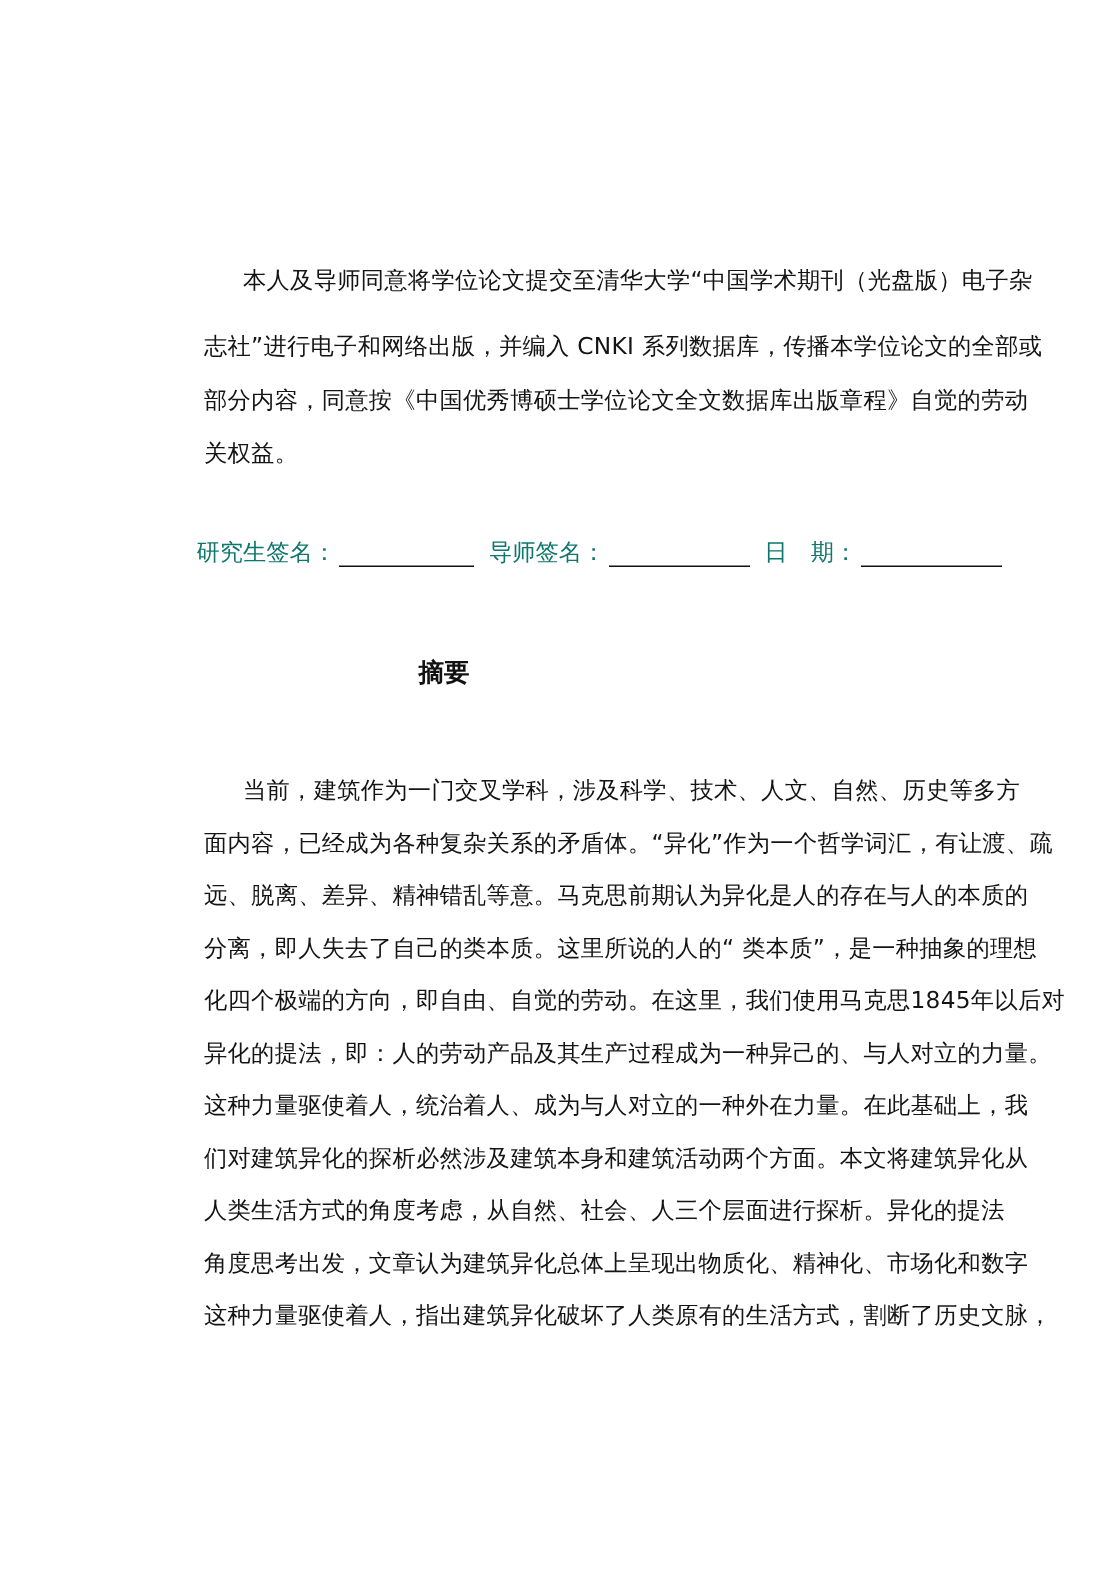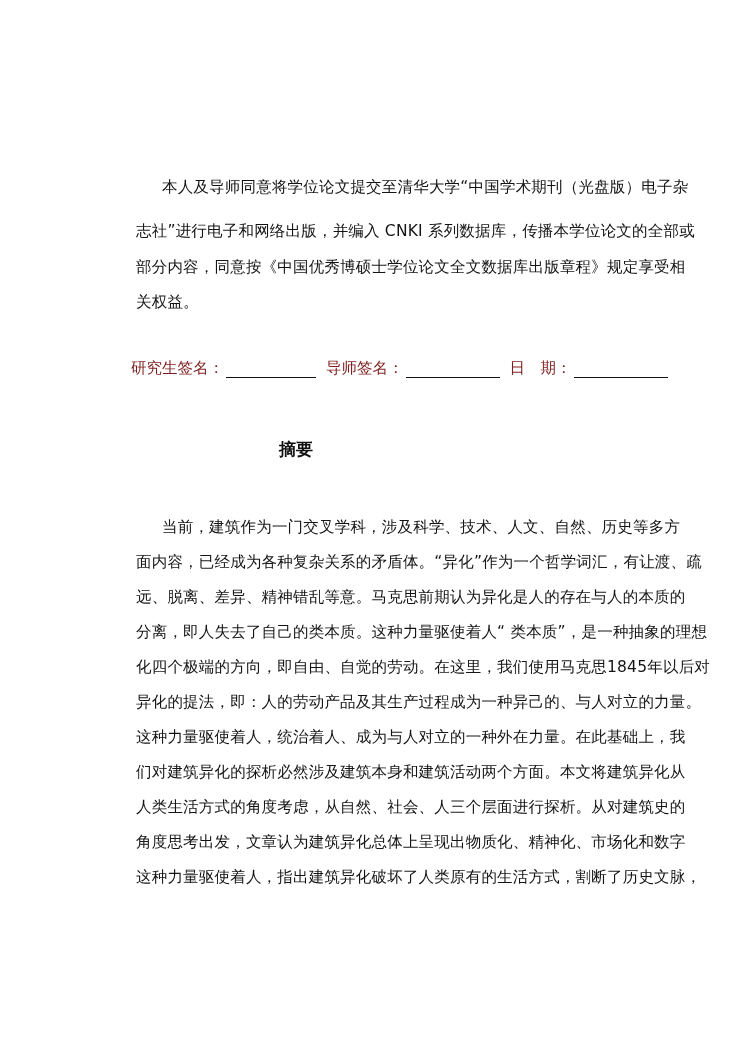--- a/index.html
+++ b/index.html
@@ -34,21 +34,21 @@
     .indent { left: 162px; }
     .sig-row {
       position: absolute;
       left: 131px;
       top: 358px;
       font-size: 15.5px;
       line-height: 20px;
       white-space: nowrap;
       display: flex;
       align-items: flex-end;
-      color: #7f1d1d;
+      color: #0f766e;
     }
     .sig-label { display: inline-block; }
     .sig-blank {
       display: inline-block;
       height: 19px;
       border-bottom: 1.5px solid #111;
       margin-left: 2px;
       margin-right: 10px;
     }
     .blank-student { width: 90px; }
@@ -67,42 +67,42 @@
     }
   </style>
 </head>
 <body>
 
 <div class="page">
 
   <div>
     <div class="line indent" style="top:177px;">本人及导师同意将学位论文提交至清华大学“中国学术期刊（光盘版）电子杂</div>
     <div class="line" style="top:221px;">志社”进行电子和网络出版，并编入 CNKI 系列数据库，传播本学位论文的全部或</div>
-    <div class="line" style="top:257px;">部分内容，同意按《中国优秀博硕士学位论文全文数据库出版章程》规定享受相</div>
+    <div class="line" style="top:257px;">部分内容，同意按《中国优秀博硕士学位论文全文数据库出版章程》自觉的劳动</div>
     <div class="line" style="top:292px;">关权益。</div>
   </div>
 
   <div class="sig-row">
     <span class="sig-label">研究生签名：</span>
     <span class="sig-blank blank-student"></span>
     <span class="sig-label">导师签名：</span>
     <span class="sig-blank blank-advisor"></span>
     <span class="sig-label">日　期：</span>
     <span class="sig-blank blank-date"></span>
   </div>
 
   <div class="section-title">摘要</div>
 
   <div>
     <div class="line indent" style="top:517px;">当前，建筑作为一门交叉学科，涉及科学、技术、人文、自然、历史等多方</div>
     <div class="line" style="top:552px;">面内容，已经成为各种复杂关系的矛盾体。“异化”作为一个哲学词汇，有让渡、疏</div>
     <div class="line" style="top:587px;text-align:center;">远、脱离、差异、精神错乱等意。马克思前期认为异化是人的存在与人的本质的</div>
-    <div class="line" style="top:622px;">分离，即人失去了自己的类本质。这种力量驱使着人“ 类本质”，是一种抽象的理想</div>
+    <div class="line" style="top:622px;">分离，即人失去了自己的类本质。这里所说的人的“ 类本质”，是一种抽象的理想</div>
     <div class="line" style="top:657px;">化四个极端的方向，即自由、自觉的劳动。在这里，我们使用马克思1845年以后对</div>
     <div class="line" style="top:692px;">异化的提法，即：人的劳动产品及其生产过程成为一种异己的、与人对立的力量。</div>
     <div class="line" style="top:727px;">这种力量驱使着人，统治着人、成为与人对立的一种外在力量。在此基础上，我</div>
     <div class="line" style="top:762px;">们对建筑异化的探析必然涉及建筑本身和建筑活动两个方面。本文将建筑异化从</div>
-    <div class="line" style="top:797px;">人类生活方式的角度考虑，从自然、社会、人三个层面进行探析。从对建筑史的</div>
+    <div class="line" style="top:797px;">人类生活方式的角度考虑，从自然、社会、人三个层面进行探析。异化的提法</div>
     <div class="line" style="top:832px;">角度思考出发，文章认为建筑异化总体上呈现出物质化、精神化、市场化和数字</div>
     <div class="line" style="top:867px;">这种力量驱使着人，指出建筑异化破坏了人类原有的生活方式，割断了历史文脉，</div>
   </div>
 
 </div>
 
 </body></html>

